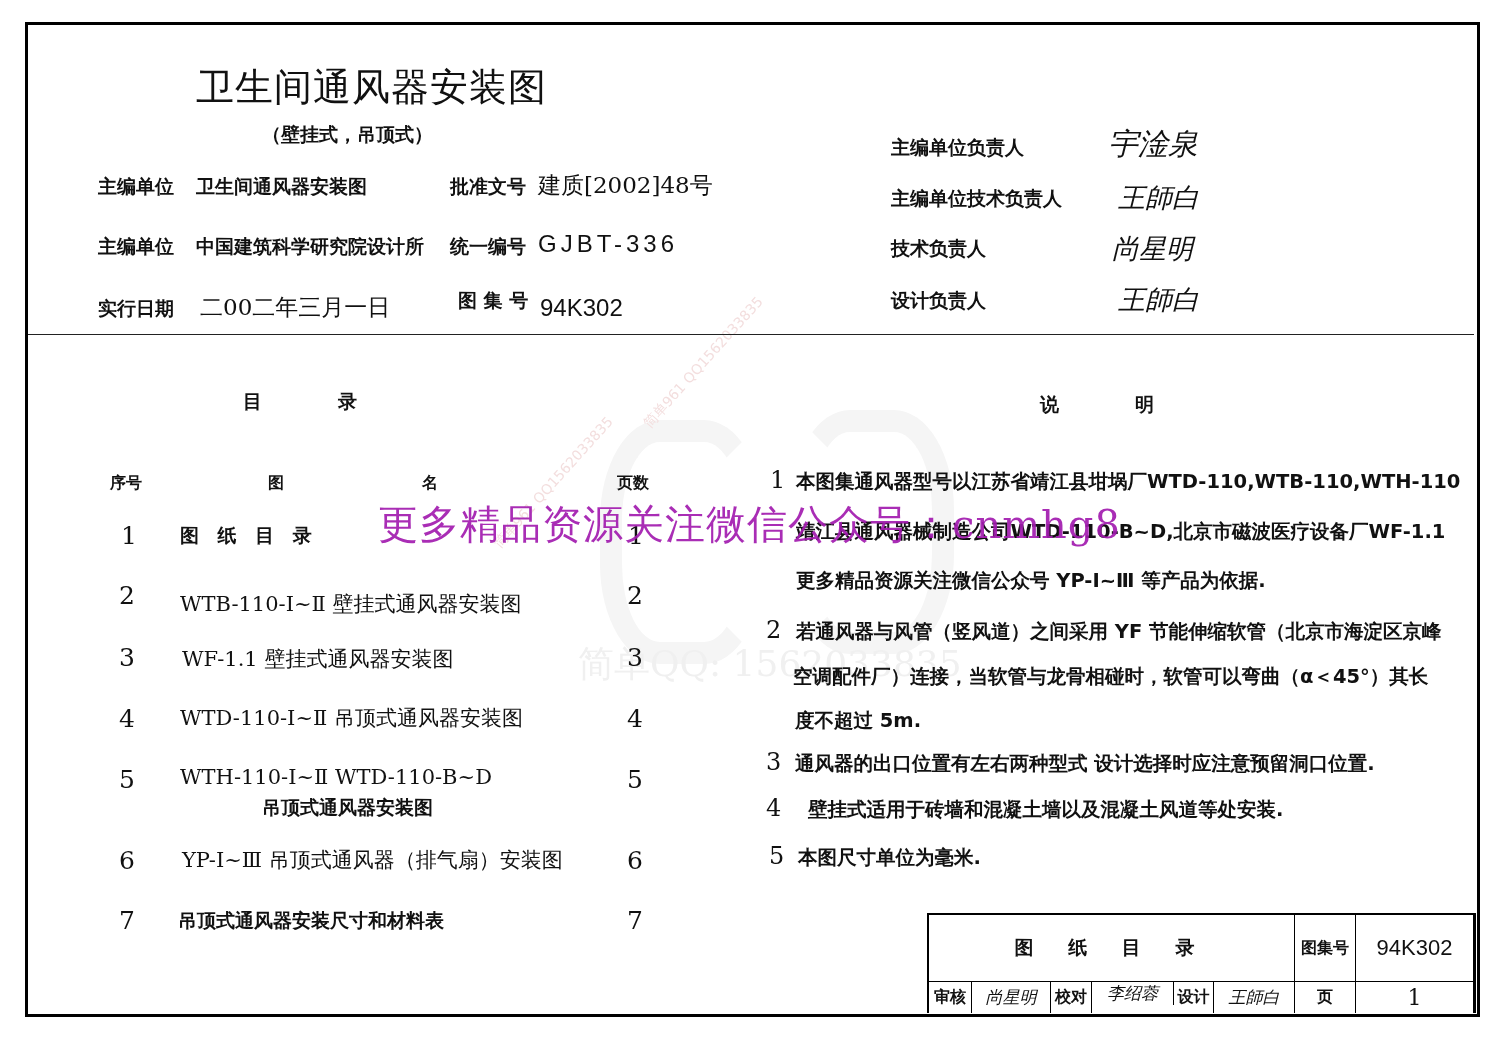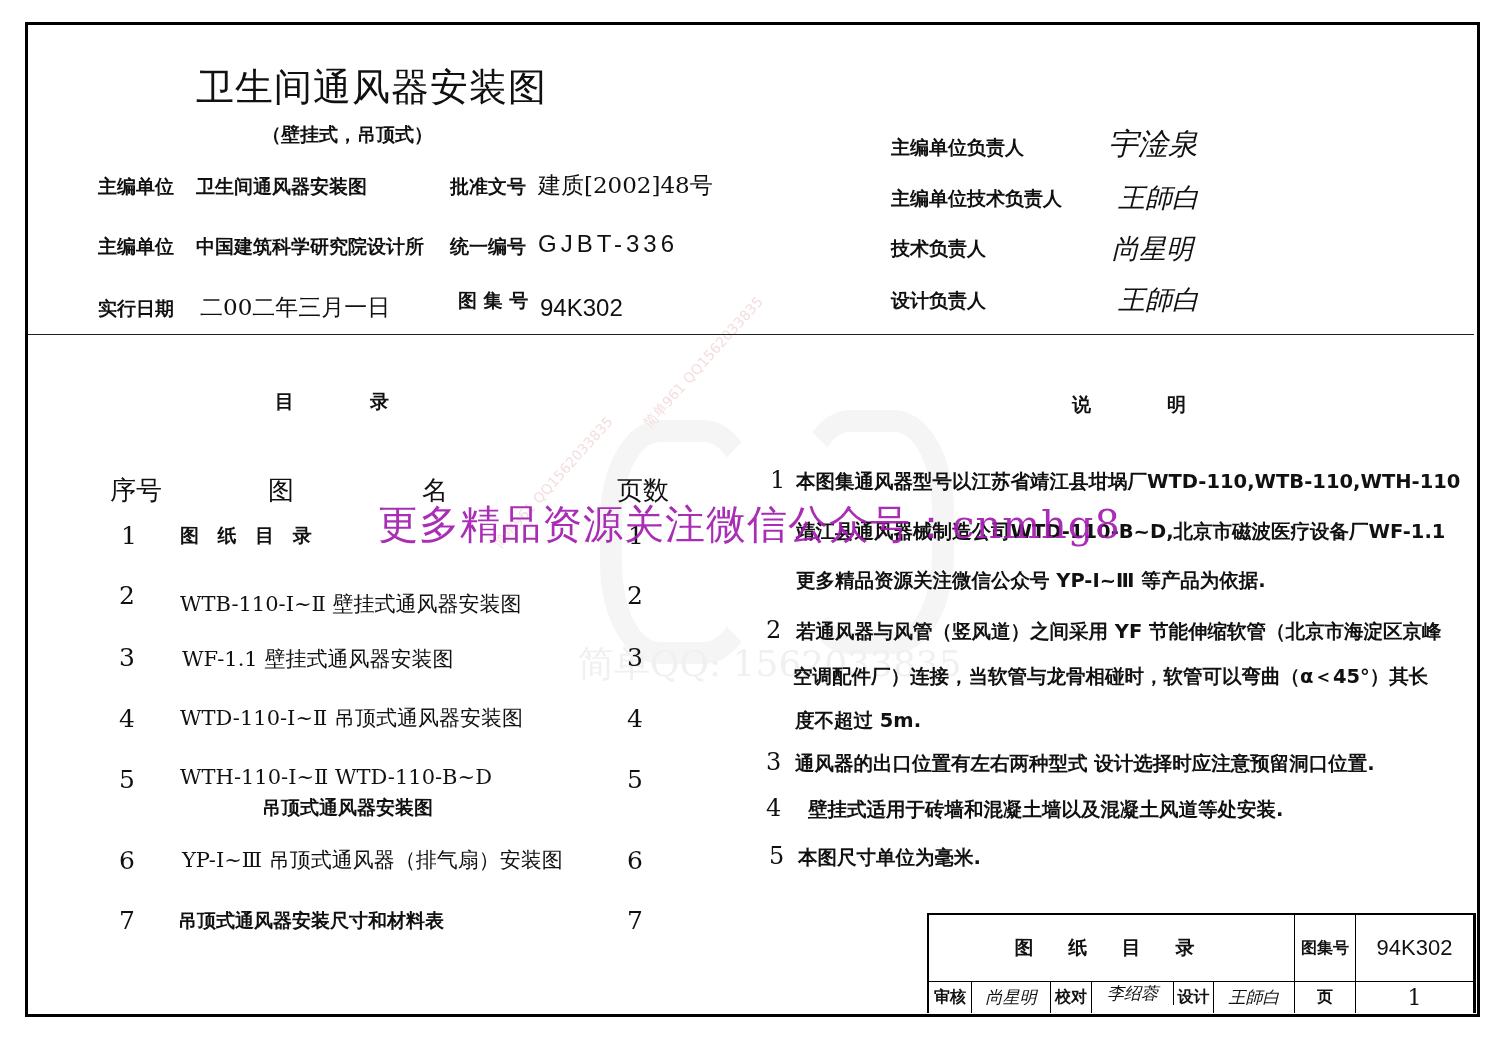--- a/index.html
+++ b/index.html
@@ -16,22 +16,22 @@
   .meta-label { font-size:19px; font-weight:bold; }
   .meta-value { font-size:19px; font-weight:bold; }
   .meta-value-light { font-size:23px; font-family:"DejaVu Serif", serif; }
   .meta-value-mono { font-size:24px; font-family:"Liberation Sans", sans-serif; letter-spacing:4px; }
   .meta-value-sans { font-size:24px; font-family:"Liberation Sans", sans-serif; }
 
   .resp-label { font-size:19px; font-weight:bold; }
   .signature { font-family:"DejaVu Serif", serif; font-style:italic; font-size:30px; }
   .signature.small { font-size:27px; }
 
-  .section-title { font-size:19px; font-weight:bold; letter-spacing:0px;margin-left:32px; }
-  .toc-head { font-size:26px; font-weight:normal; }
+  .section-title { font-size:19px; font-weight:bold; letter-spacing:0px; }
+  .toc-head { font-size:16px; font-weight:bold; }
   .toc-num { font-size:25px; font-family:"DejaVu Serif", serif; }
   .toc-name { font-size:21px; font-family:"DejaVu Serif", serif; }
   .toc-page { font-size:25px; font-family:"DejaVu Serif", serif; }
 
   .note-num { font-size:24px; font-family:"DejaVu Serif", serif; }
   .note-line { font-size:19.5px; font-weight:bold; font-family:"DejaVu Sans", sans-serif; }
 
   .watermark-red { left:378px; top:497px; color:#a21caf; font-size:40px;
                    font-family:"DejaVu Serif", serif; opacity:0.92; letter-spacing:1px; }
   .watermark-grey { left:578px; top:640px; color:#f0f0f0; font-size:36px; font-family:"DejaVu Serif", serif; }

